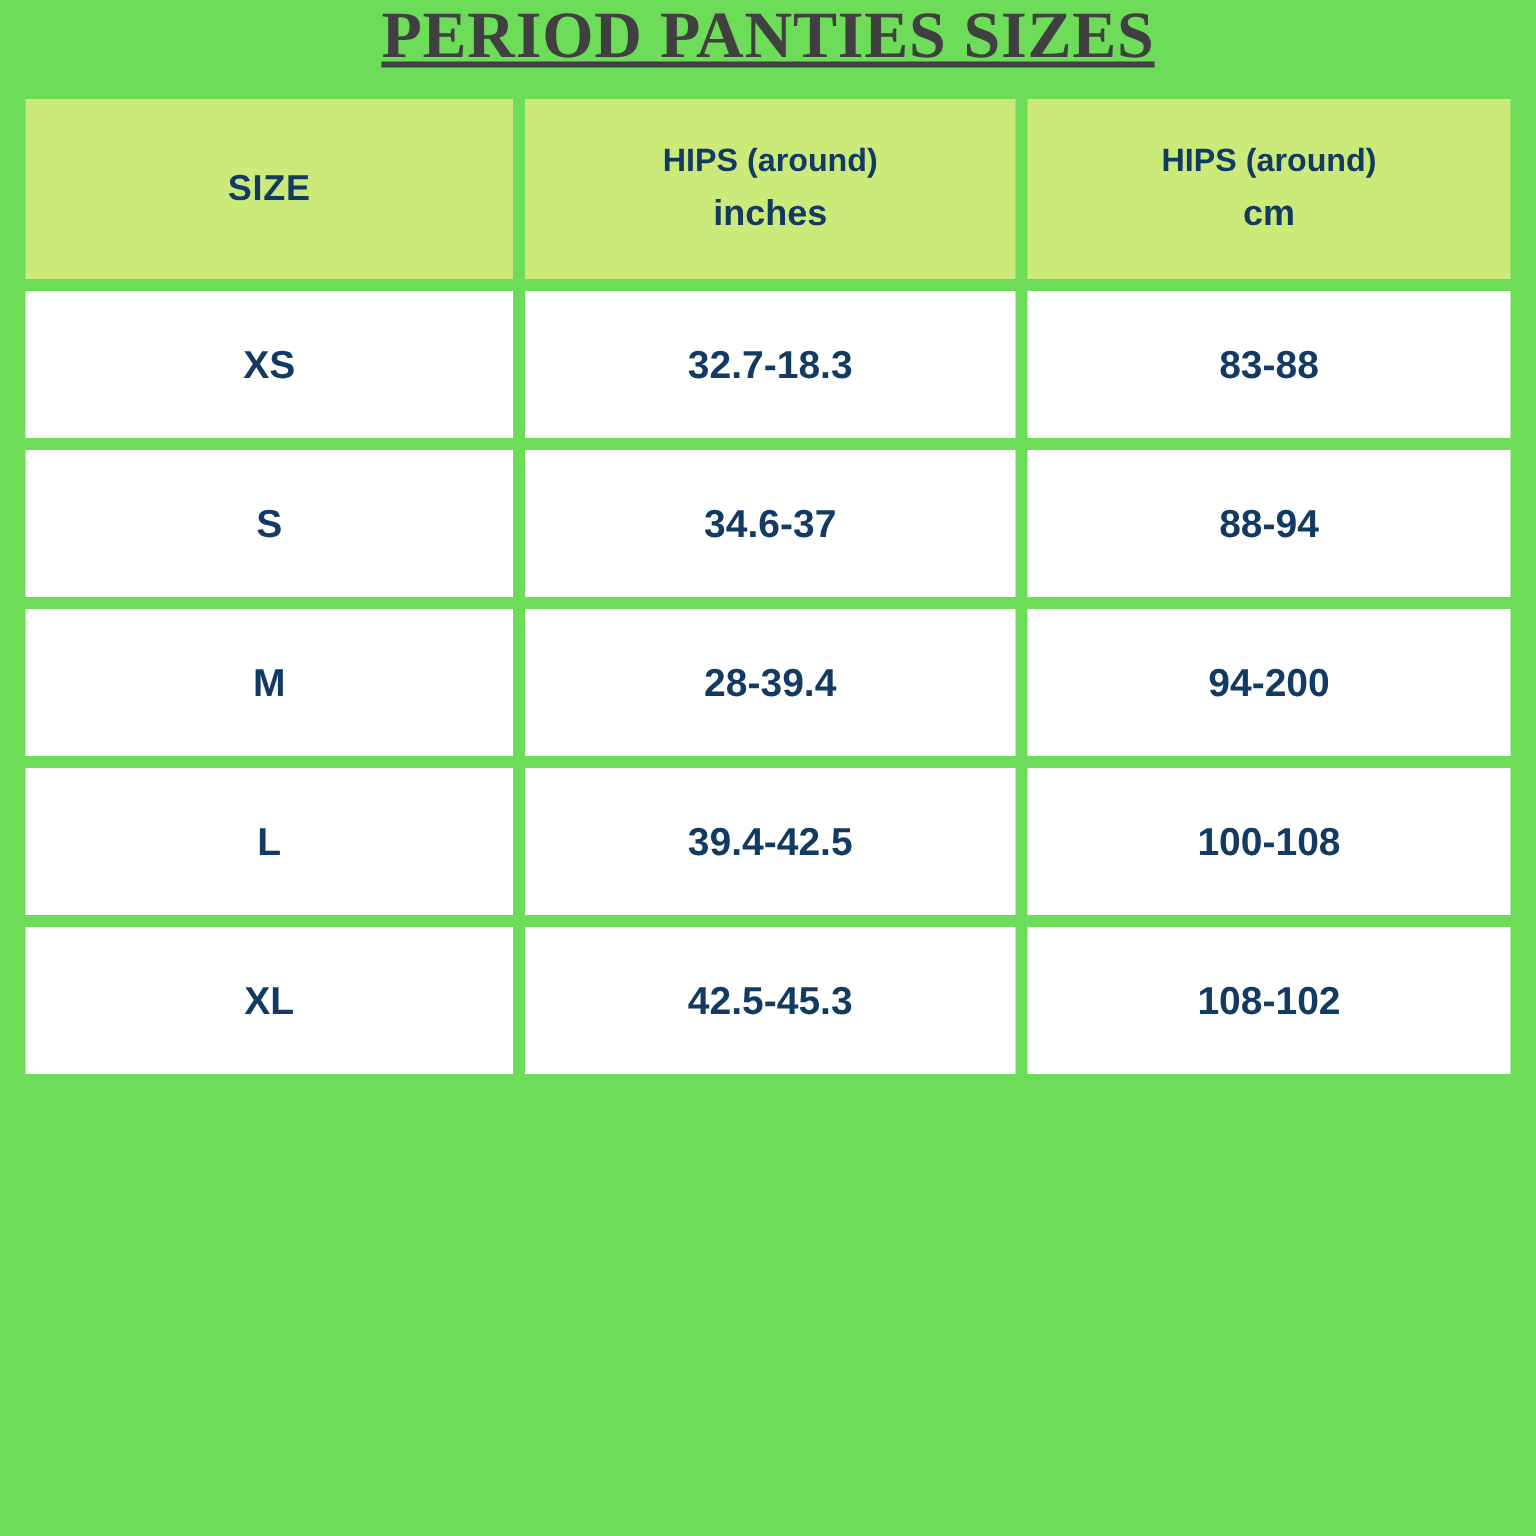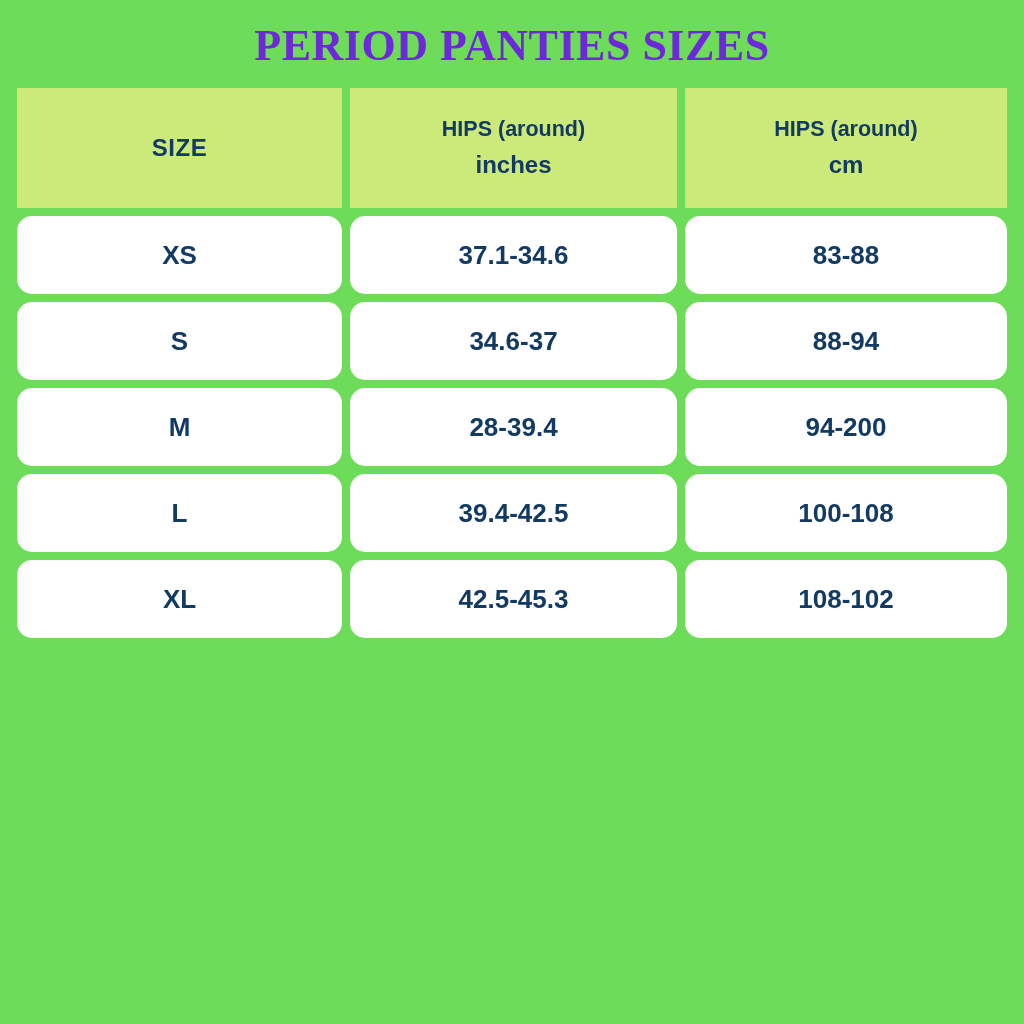--- a/index.html
+++ b/index.html
@@ -21,26 +21,27 @@
     display: flex;
     flex-direction: column;
     align-items: center;
   }
   .title {
     width: 100%;
     text-align: center;
     font-family: "Liberation Serif", serif;
     font-weight: bold;
     font-size: 44px;
-    color: #6d28d9;
+    color: #404040;
     letter-spacing: 0.5px;
     line-height: 1;
-    padding-top: 24px;
+    padding-top: 2px;
     padding-bottom: 16px;
     box-sizing: border-box;
+    text-decoration: underline;
   }
   .table {
     width: 990px;
     border-collapse: separate;
     border-spacing: 8px 8px;
     margin-top: -4px;
     table-layout: fixed;
   }
   .table td, .table th {
     background: #ffffff;
@@ -66,23 +67,22 @@
   .hdr-multi {
     font-size: 21.5px;
     line-height: 1.55;
     font-weight: bold;
   }
   .hdr-multi .unit {
     display: block;
     font-size: 24px;
   }
   .table tbody td {
-    height: 78px;
+    height: 98px;
     font-size: 26px;
-    border-radius: 15px;
   }
   .table tbody td.cell-size {
     font-size: 26px;
   }
 </style>
 </head>
 <body>
 
 <div class="page">
 
@@ -103,21 +103,21 @@
         </th>
         <th class="hdr-multi">
           <span>HIPS (around)</span>
           <span class="unit">cm</span>
         </th>
       </tr>
     </thead>
     <tbody>
       <tr>
         <td class="cell-size">XS</td>
-        <td>37.1-34.6</td>
+        <td>32.7-18.3</td>
         <td>83-88</td>
       </tr>
       <tr>
         <td class="cell-size">S</td>
         <td>34.6-37</td>
         <td>88-94</td>
       </tr>
       <tr>
         <td class="cell-size">M</td>
         <td>28-39.4</td>

